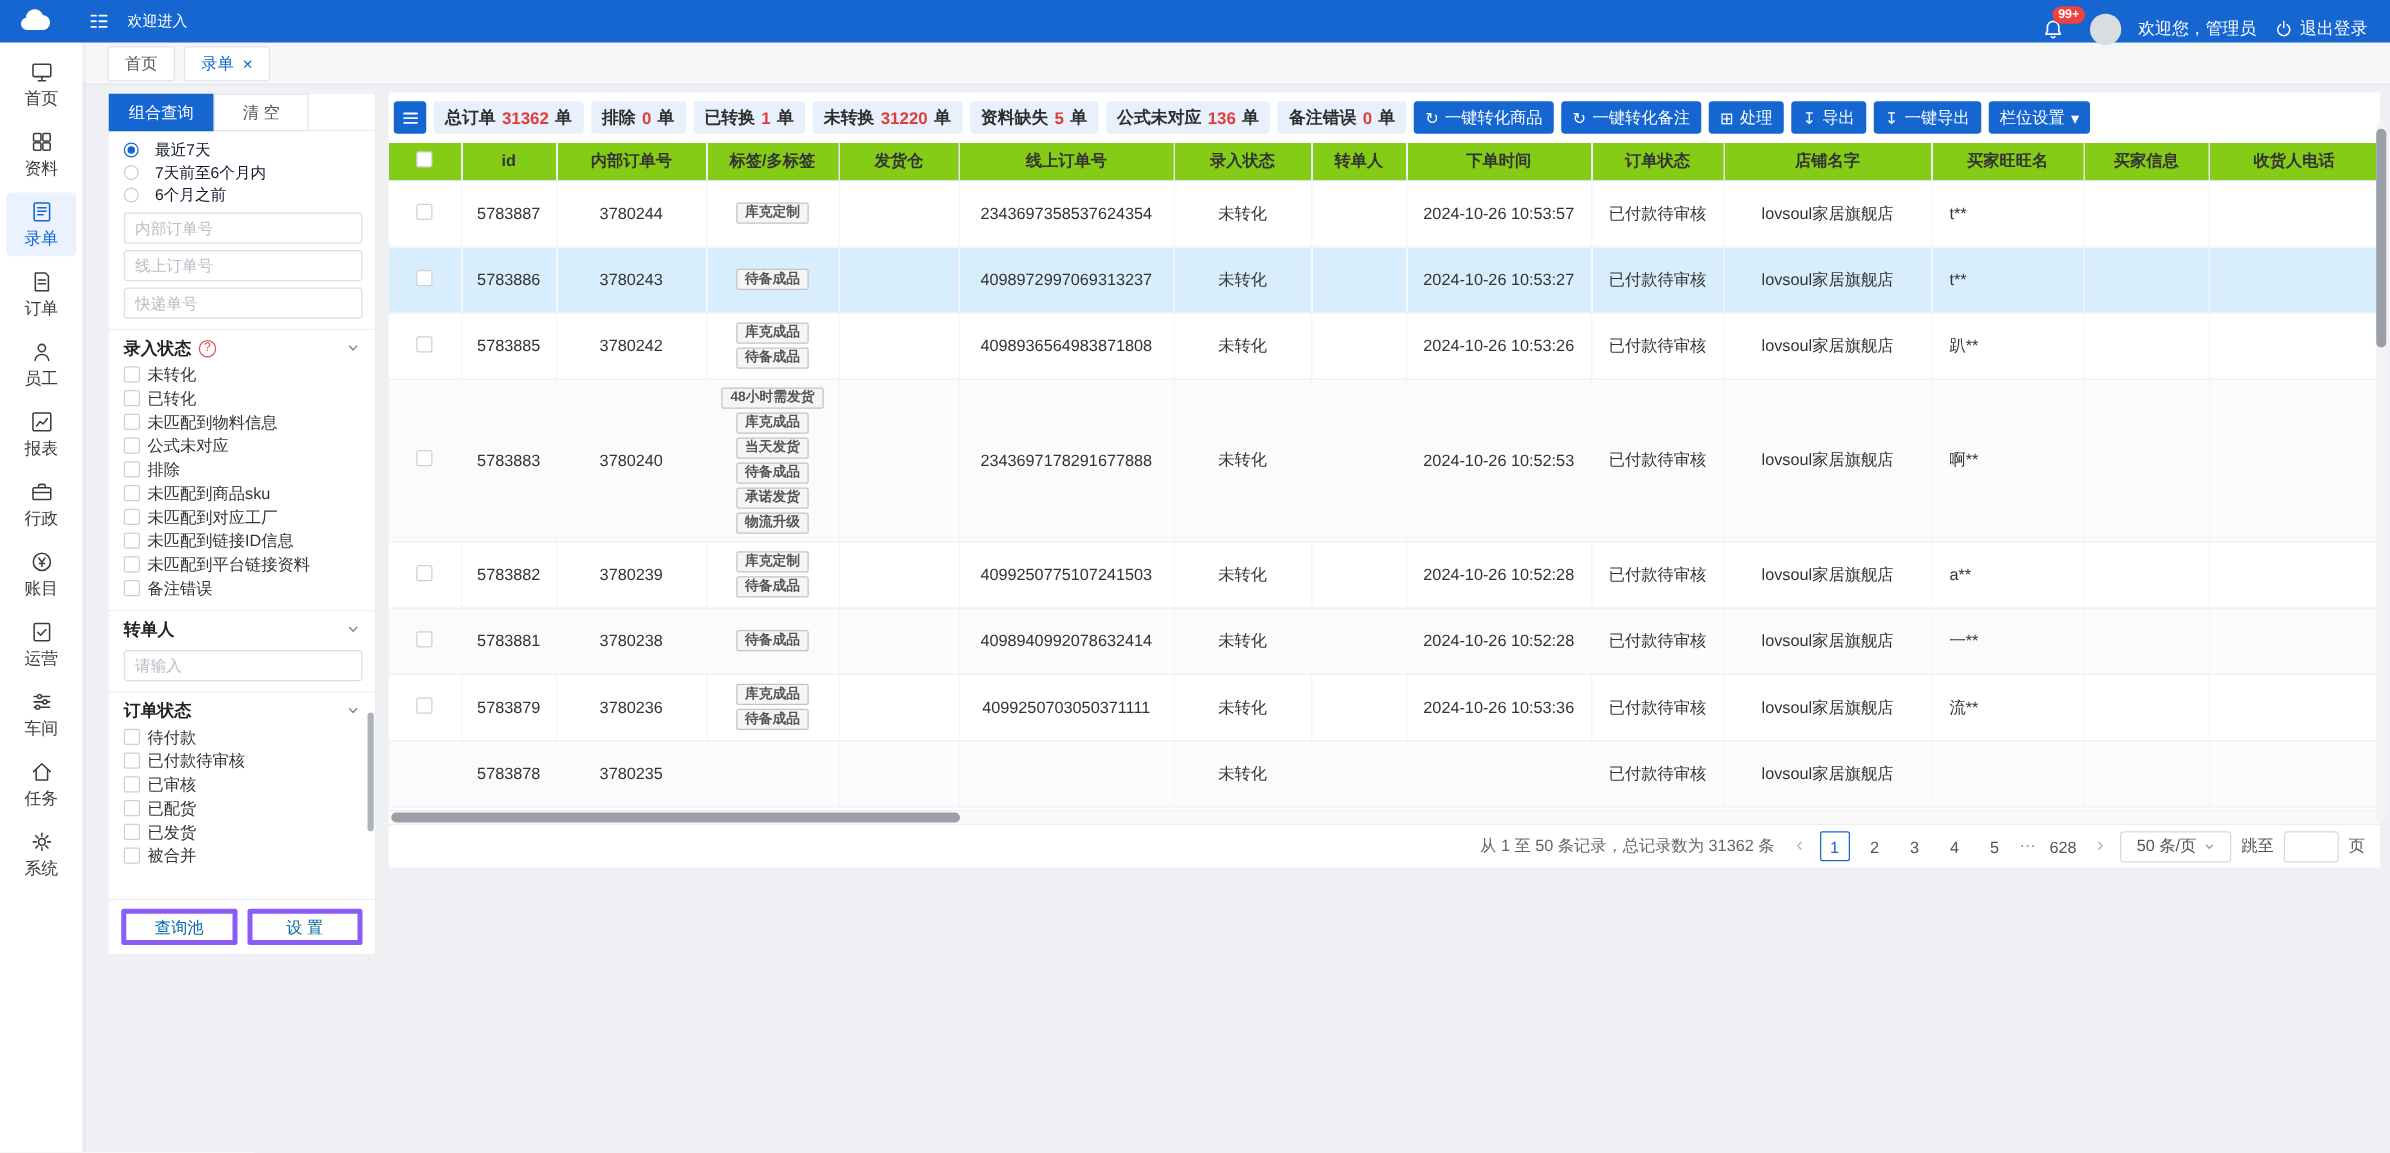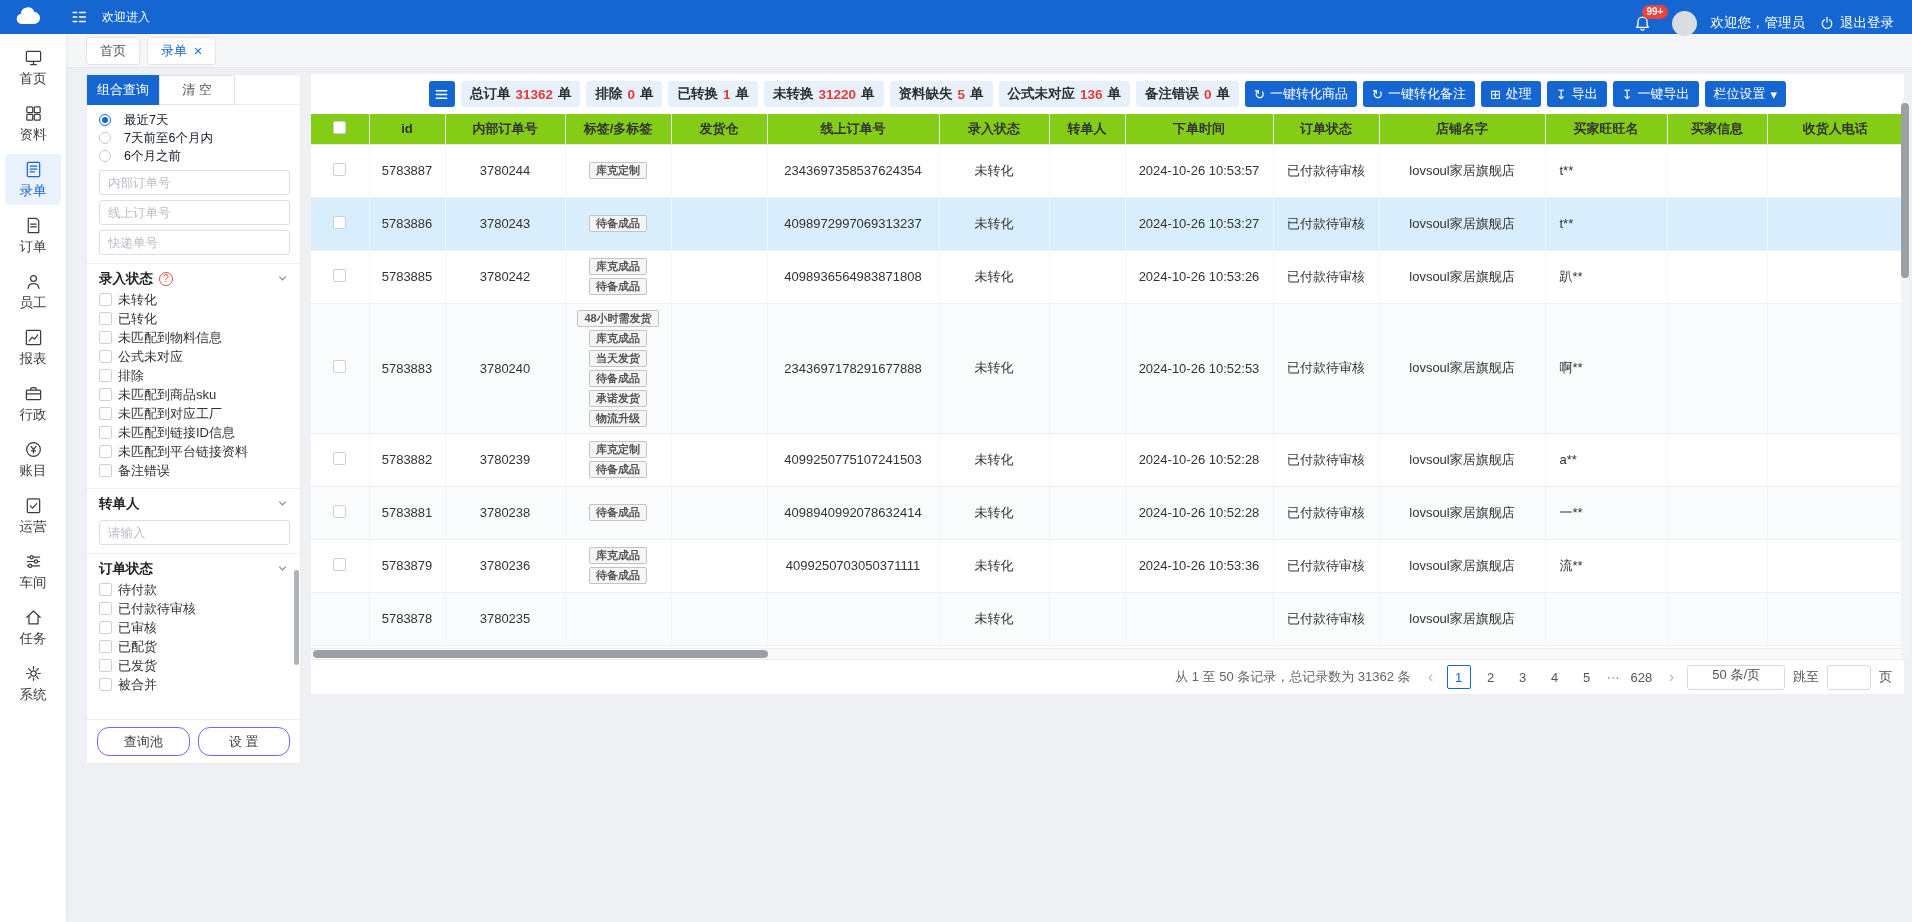--- a/index.html
+++ b/index.html
@@ -29,46 +29,46 @@
   .tabbar { height:34px; background:#f5f6f8; border-bottom:1px solid #e3e6ea; display:flex; align-items:center; padding-left:20px; gap:7px; }
   .tab { background:#fff; border:1px solid #e2e5e9; border-radius:3px; padding:4px 13px; font-size:13px; color:#555; display:flex; align-items:center; gap:7px; cursor:pointer; }
   .tab.active { color:#1566d0; }
   .tab-close { color:#1566d0; font-size:14px; line-height:1; cursor:pointer; }
 
   .content { display:flex; align-items:flex-start; gap:10px; padding:6px 8px 0 20px; }
 
   
   .filter { flex:none; width:215px; height:690px; background:#fff; position:relative; border:1px solid #ececec; }
   .f-head { display:flex; height:30px; }
-  .f-query { width:72px; background:#1566d0; color:#fff; border:none; font-size:13px; cursor:pointer; font-family:inherit; }
+  .f-query { width:84px; background:#1566d0; color:#fff; border:none; font-size:13px; cursor:pointer; font-family:inherit; }
   .f-clear { width:76px; background:#fff; border:1px solid #e4e4e4; color:#555; font-size:13px; cursor:pointer; font-family:inherit; }
   .f-head-fill { flex:1; border-bottom:1px solid #eee; }
   .f-scroll { height:612px; overflow:hidden; padding-top:6px; }
   .radio-row { display:flex; align-items:center; gap:13px; padding:2px 12px; height:18px; font-size:12.5px; cursor:pointer; color:#0f172a; }
   .radio { width:12px; height:12px; border:1px solid #c9ccd1; border-radius:50%; background:#fff; position:relative; flex:none; }
   .radio.on { border-color:#1566d0; }
   .radio.on::after { content:''; position:absolute; inset:2px; border-radius:50%; background:#1566d0; }
   .f-input { display:block; width:191px; margin:5px 12px 0; height:25px; border:1px solid #dcdfe6; border-radius:3px; padding:0 8px; font-size:12.5px; color:#333; font-family:inherit; }
   .f-input::placeholder { color:#b9bdc6; }
   .f-sec { border-top:1px solid #efefef; margin-top:8px; }
   .f-sec-head { display:flex; align-items:center; gap:6px; padding:6px 12px 3px; height:26px; cursor:pointer; }
   .f-sec-title { font-size:13.5px; font-weight:bold; color:#222; }
   .qmark { width:14px; height:14px; border:1px solid #e34d4d; border-radius:50%; color:#e34d4d; font-size:10px; display:inline-flex; align-items:center; justify-content:center; }
   .f-chev { margin-left:auto; display:flex; align-items:center; }
   .check-row { display:flex; align-items:flex-start; gap:6px; padding:2px 12px; min-height:19px; font-size:13px; color:#333; cursor:pointer; }
   .cbx { width:13px; height:13px; border:1px solid #cdd0d5; border-radius:2px; background:#fff; display:inline-block; flex:none; }
   .check-row .cbx { margin-top:1px; }
   .check-row .lbl { display:inline-block; max-width:152px; line-height:15px; }
   .f-foot { position:absolute; left:0; right:0; bottom:0; height:44px; border-top:1px solid #eee; display:flex; gap:8px; padding:7px 10px; background:#fff; }
-  .f-foot button { flex:1; border:1px solid #8b5cf6; background:#fff; color:#404040; border-radius:12px; font-size:13px; cursor:pointer; font-family:inherit; }
+  .f-foot button { flex:1; border:4px solid #8b5cf6; background:#fff; color:#0369a1; border-radius:2px; font-size:13px; cursor:pointer; font-family:inherit; }
   .f-scrollbar { position:absolute; right:1px; top:72%; width:5px; height:95px; background:#aeb3ba; border-radius:3px; }
 
   
   .board { flex:1; min-width:0; background:#fff; }
-  .statsbar { height:40px; display:flex; align-items:center; gap:6px; padding:4px 4px; justify-content:center; }
+  .statsbar { height:40px; display:flex; align-items:center; gap:6px; padding:4px 4px; justify-content:flex-start; }
   .grid-btn { width:26px; height:26px; flex:none; background:#1566d0; border:none; border-radius:3px; display:flex; align-items:center; justify-content:center; cursor:pointer; }
   .chip { background:#e7f0fb; border-radius:3px; height:26px; display:flex; align-items:center; gap:5px; padding:0 9px; font-size:13.5px; font-weight:bold; color:#2d2d2d; white-space:nowrap; }
   .chip .num { color:#e23c39; }
   .blue-btn { background:#1566d0; color:#fff; border:none; border-radius:3px; height:26px; padding:0 9px; font-size:13px; display:flex; align-items:center; gap:5px; cursor:pointer; white-space:nowrap; font-family:inherit; }
   .blue-btn .ic { font-size:13px; line-height:1; }
 
   .table-wrap { height:534px; overflow:hidden; }
   table { width:100%; border-collapse:collapse; table-layout:fixed; }
   th { height:30px; background:#84cc16; font-size:13px; font-weight:bold; color:#333; border-right:1px solid #e3e8ef; border-bottom:1px solid #e3e8ef; white-space:nowrap; overflow:hidden; }
   td { height:53px; text-align:center; font-size:13px; color:#333; border-bottom:1px solid #edf0f4; border-right:1px solid #f3f5f8; white-space:nowrap; overflow:hidden; background:#fff; }
@@ -80,21 +80,21 @@
 
   .hscroll { height:12px; background:#fafafa; border:1px solid #ededed; border-left:none; border-right:none; }
   .hthumb { width:455px; height:8px; margin:1px 0 0 2px; background:#9aa0a6; border-radius:4px; }
 
   .pager { height:34px; display:flex; align-items:center; justify-content:flex-end; gap:8px; padding-right:12px; color:#555; font-size:13px; }
   .pg-summary { color:#666; margin-right:4px; }
   .pg-arrow { color:#b9b9b9; font-size:16px; width:16px; text-align:center; cursor:pointer; }
   .pg-num { min-width:24px; height:24px; display:inline-flex; align-items:center; justify-content:center; border-radius:2px; cursor:pointer; color:#555; padding:0 3px; }
   .pg-num.active { border:1px solid #1566d0; color:#1566d0; background:#fff; }
   .pg-ellipsis { color:#999; }
-  .pg-size { border:1px solid #d9d9d9; border-radius:3px; height:25px; display:inline-flex; align-items:center; gap:6px; padding:0 24px; color:#555; cursor:pointer;flex-direction:column; }
+  .pg-size { border:1px solid #d9d9d9; border-radius:3px; height:25px; display:inline-flex; align-items:center; gap:6px; padding:0 12px; color:#555; cursor:pointer; }
   .pg-jump { width:44px; height:25px; border:1px solid #d9d9d9; border-radius:3px; padding:0 5px; font-size:13px; font-family:inherit; }
 
   .vscroll { position:absolute; right:3px; top:64px; width:8px; height:560px; background:#f2f3f5; border-radius:4px; }
   .vthumb { width:8px; height:175px; margin-top:5px; background:#9aa0a6; border-radius:4px; }
 </style>
 </head>
 <body>
 
 <div class="topbar" data-name="topbar">
   <span class="logo" data-name="app-logo-icon">

